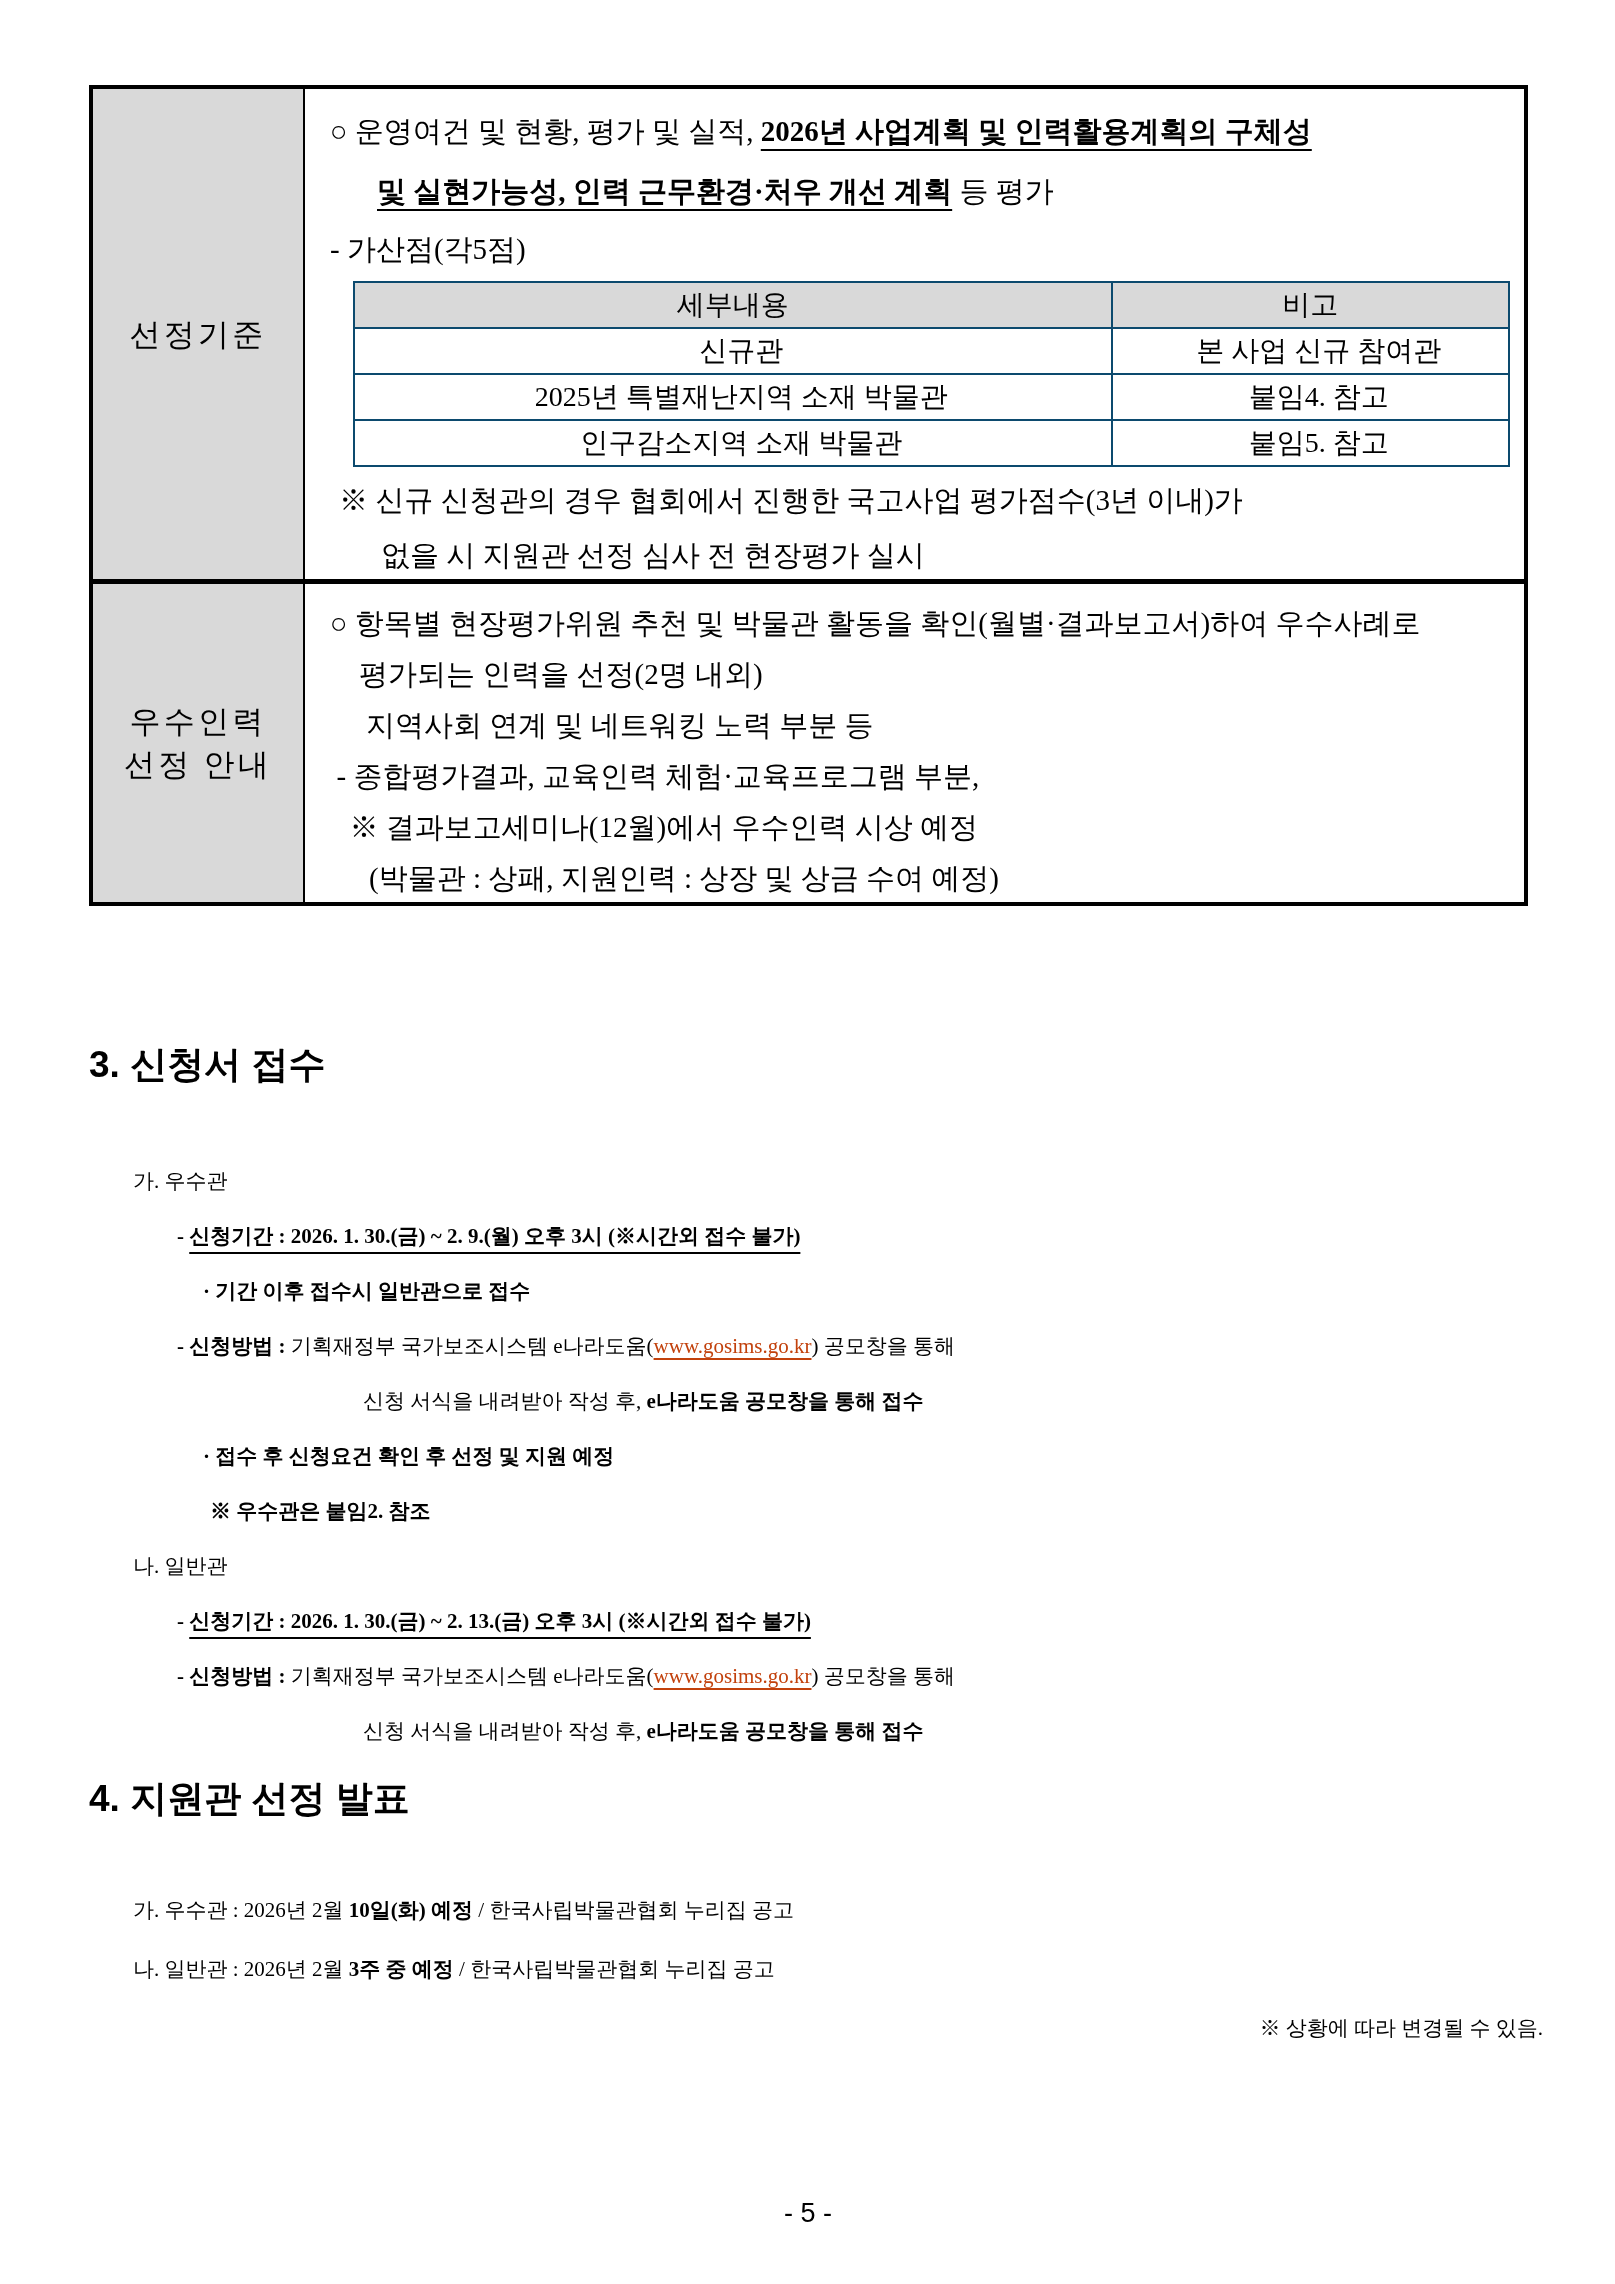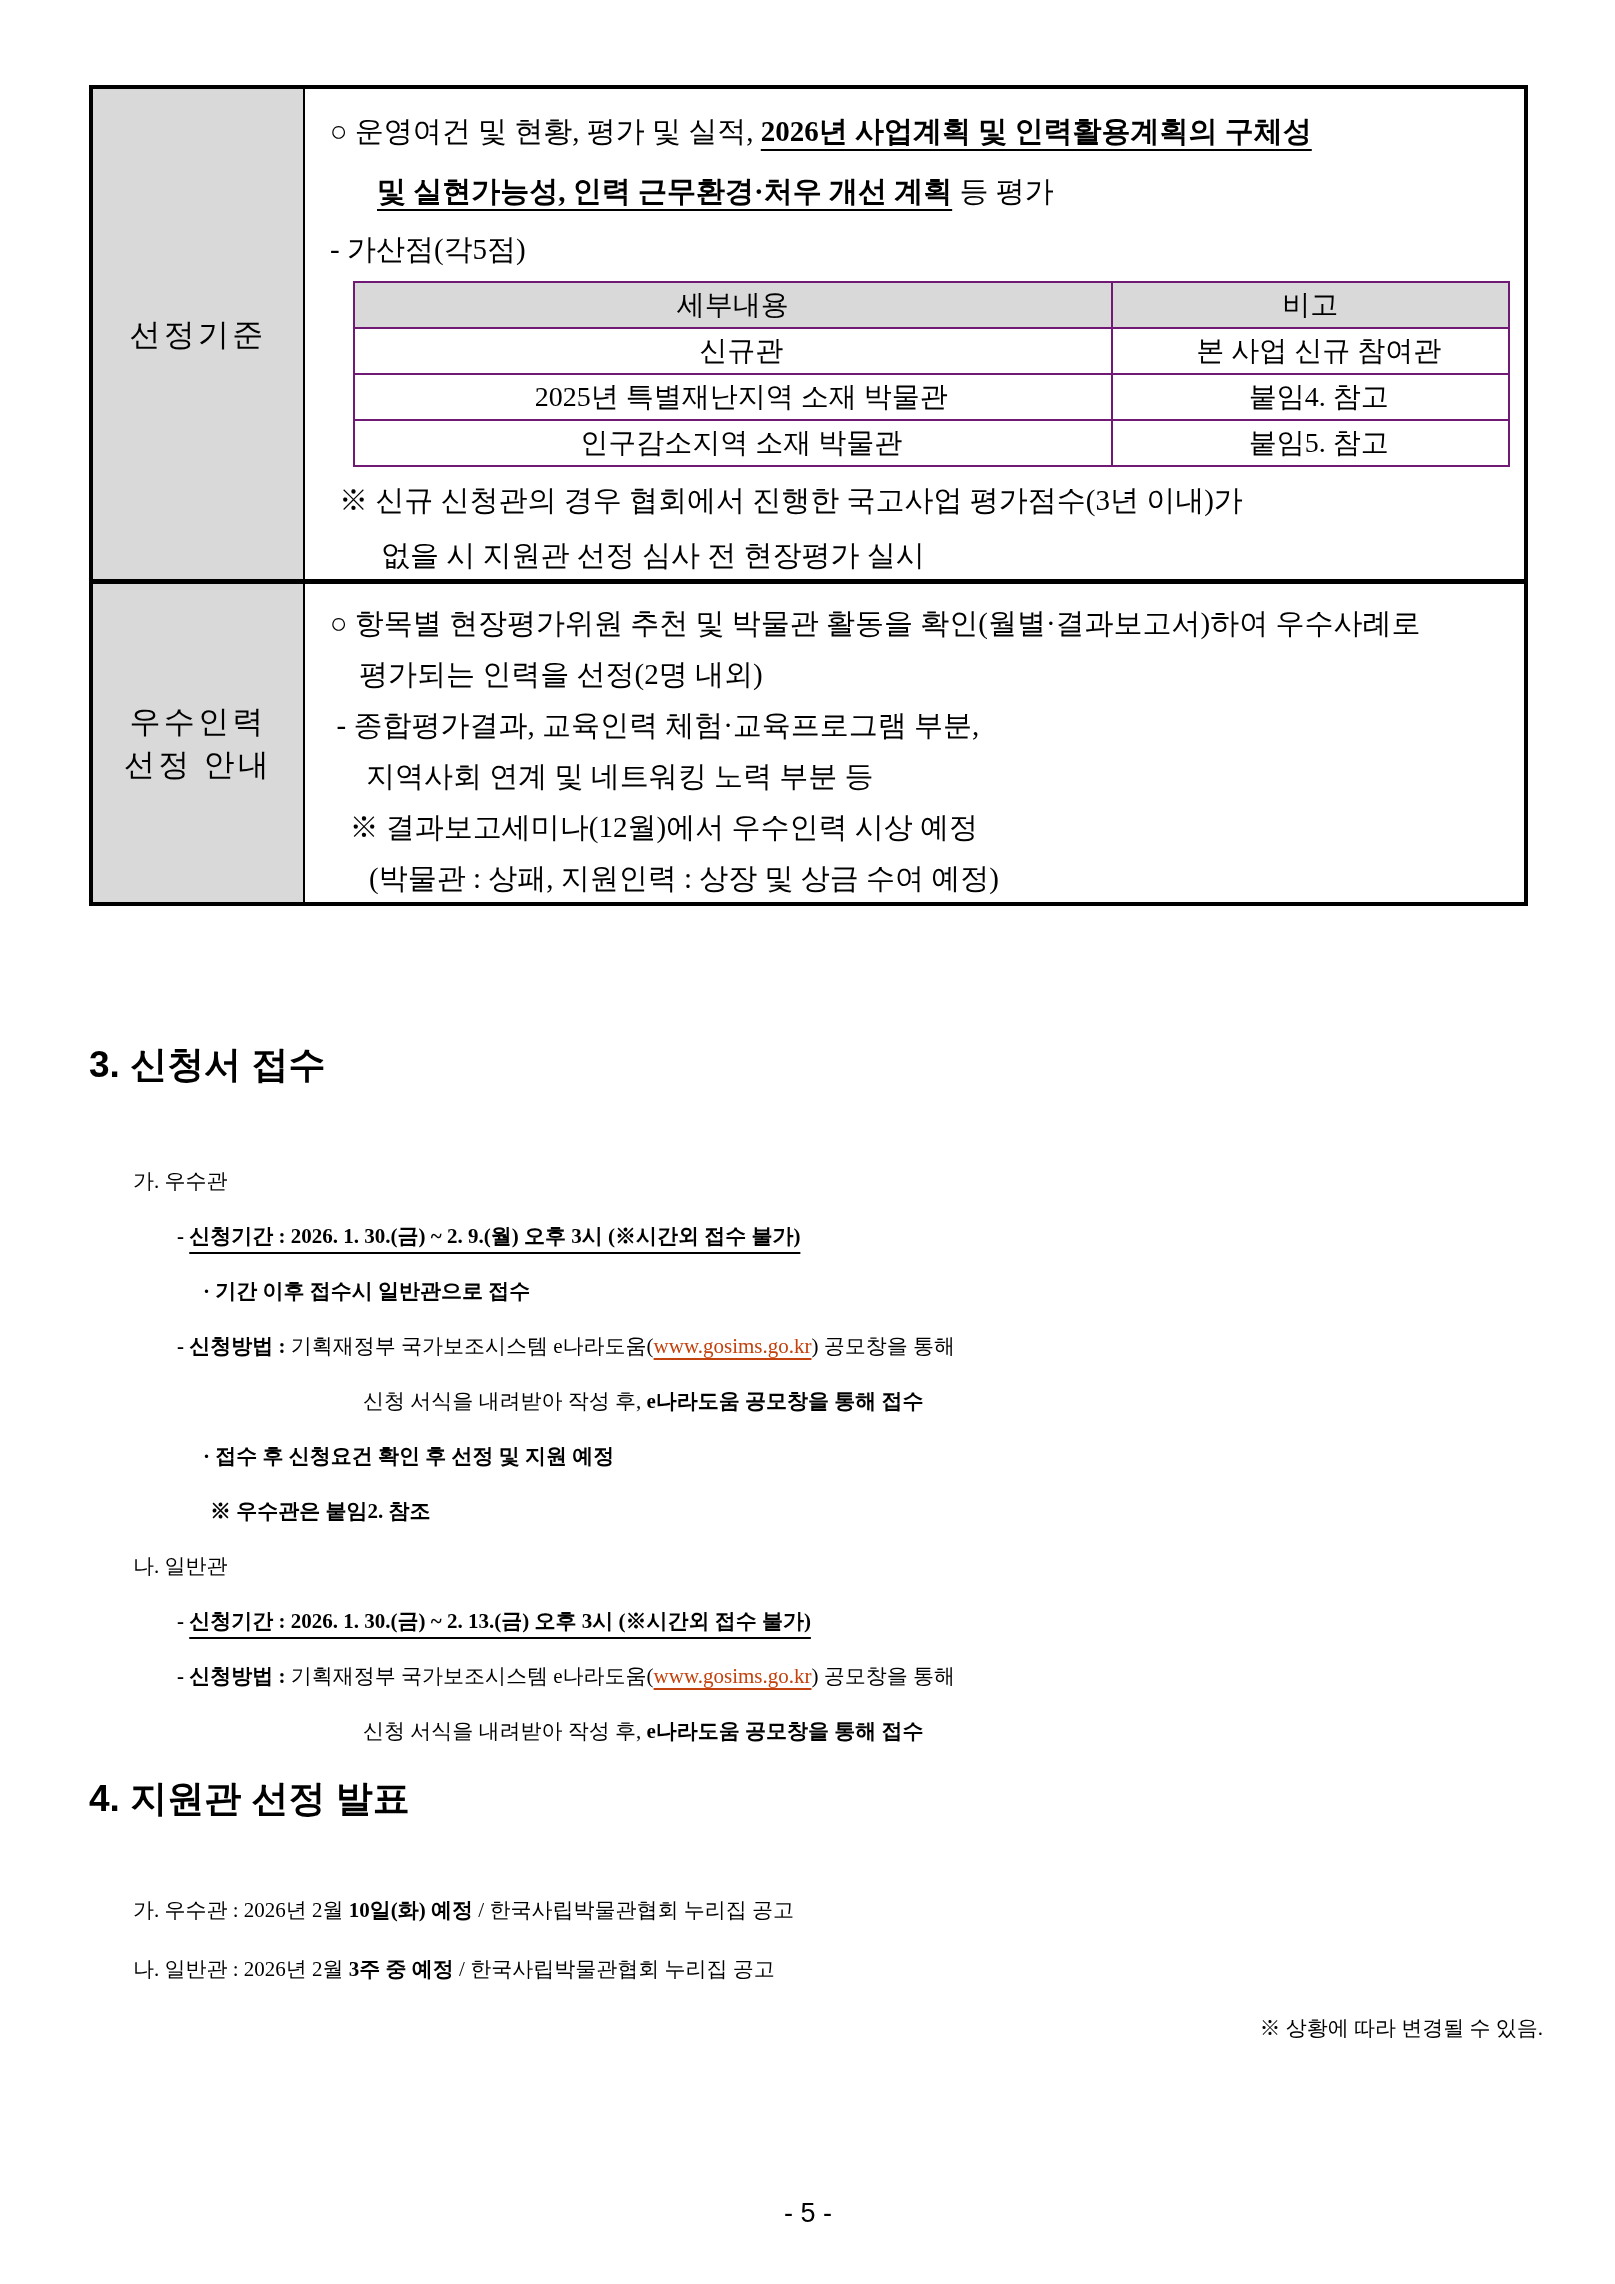--- a/index.html
+++ b/index.html
@@ -20,21 +20,21 @@
   }
   .content-cell { flex:1; padding:11.7px 15.6px 0 25px; font-size:29px; overflow:hidden; }
   .row1 { height:490px; }
   .row2 { height:323px; }
   .eval-line { line-height:60px; white-space:nowrap; }
   .eval-line2 { padding-left:47px; }
   .emph { font-weight:bold; text-decoration:underline; text-decoration-thickness:2px; text-underline-offset:7.8px; }
   .bonus-line { line-height:56px; }
   
   .bonus-table { border-collapse:collapse; margin:3.9px 0 6.5px 23px; width:1157px; table-layout:fixed; }
-  .bonus-table th, .bonus-table td { border:2px solid #701a75; height:46px; font-size:28px; font-weight:normal; }
+  .bonus-table th, .bonus-table td { border:2px solid #0c4a6e; height:46px; font-size:28px; font-weight:normal; }
   .bonus-table th { background:#d9d9d9; text-align:center; }
   .bonus-table td { text-align:center; padding-left:17px; }
   .col-detail { width:65.6%; }
   .col-note { width:34.4%; }
   .tnote { line-height:55px; margin-left:9px; white-space:nowrap; }
   .tnote2 { padding-left:42px; }
   
   .row2 .content-cell { padding-top:14.3px; }
   .r2line { line-height:51px; white-space:nowrap; }
   .ind45 { padding-left:29px; }
@@ -114,22 +114,22 @@
     </div>
 
     <div class="trow row2 trow-divider">
       <div class="label-cell">
         <span>우수인력</span>
         <span>선정 안내</span>
       </div>
       <div class="content-cell">
         <div class="r2line">○ 항목별 현장평가위원 추천 및 박물관 활동을 확인(월별·결과보고서)하여 우수사례로</div>
         <div class="r2line ind45">평가되는 인력을 선정(2명 내외)</div>
+        <div class="r2line ind55">지역사회 연계 및 네트워킹 노력 부분 등</div>
         <div class="r2line ind10">- 종합평가결과, 교육인력 체험·교육프로그램 부분,</div>
-        <div class="r2line ind55">지역사회 연계 및 네트워킹 노력 부분 등</div>
         <div class="r2line ind30">※ 결과보고세미나(12월)에서 우수인력 시상 예정</div>
         <div class="r2line ind60">(박물관 : 상패, 지원인력 : 상장 및 상금 수여 예정)</div>
       </div>
     </div>
   </div>
 
   <div class="sec-heading sec3-heading">3. 신청서 접수</div>
 
   <div class="sec-body sec3-body">
     <div class="sline ml68">가. 우수관</div>

